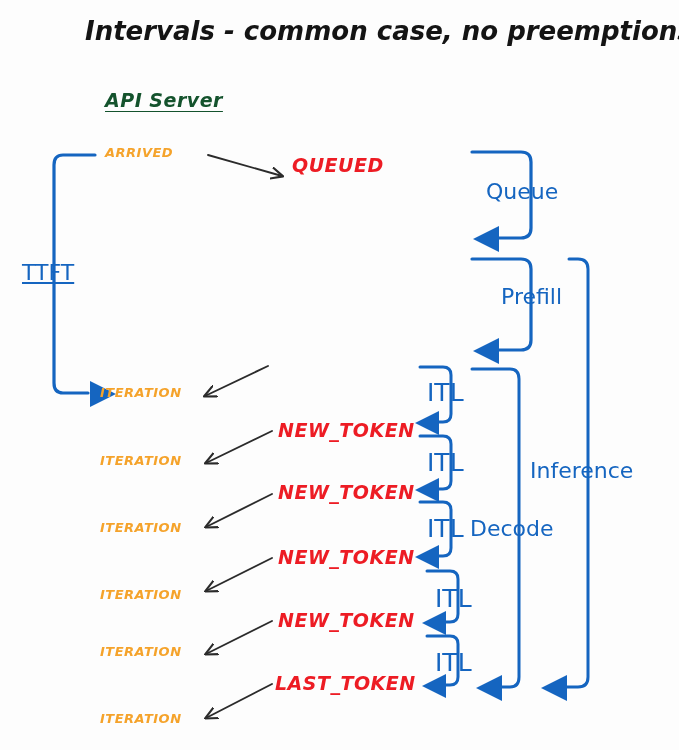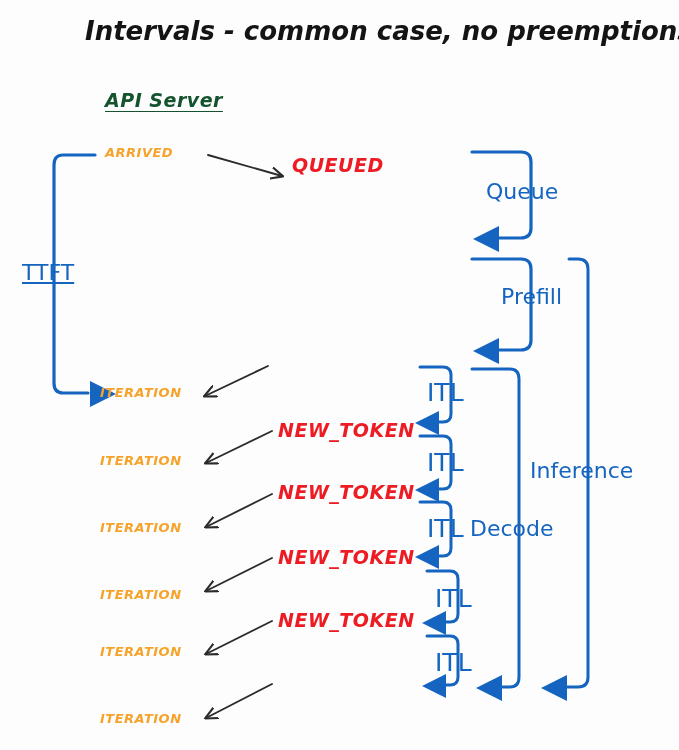--- a/index.html
+++ b/index.html
@@ -149,20 +149,21 @@
   <div class="lbl hand state-orange" style="left:100px; top:521px;">ITERATION</div>
   <div class="lbl hand state-orange" style="left:100px; top:588px;">ITERATION</div>
   <div class="lbl hand state-orange" style="left:100px; top:645px;">ITERATION</div>
   <div class="lbl hand state-orange" style="left:100px; top:712px;">ITERATION</div>
 
   <div class="lbl hand state-red" style="left:292px; top:156px;">QUEUED</div>
   <div class="lbl hand state-red" style="left:278px; top:421px;">NEW_TOKEN</div>
   <div class="lbl hand state-red" style="left:278px; top:483px;">NEW_TOKEN</div>
   <div class="lbl hand state-red" style="left:278px; top:548px;">NEW_TOKEN</div>
   <div class="lbl hand state-red" style="left:278px; top:611px;">NEW_TOKEN</div>
+  <div class="lbl hand state-red" style="left:275px; top:674px;">LAST_TOKEN</div>
 
   <div class="lbl blue-lbl" style="left:22px; top:262px;text-decoration:underline;">TTFT</div>
   <div class="lbl blue-lbl" style="left:486px; top:181px;">Queue</div>
   <div class="lbl blue-lbl" style="left:492px; top:286px;margin-left:9px;">Prefill</div>
   <div class="lbl blue-lbl" style="left:470px; top:510px;margin-top:8px;">Decode</div>
   <div class="lbl blue-lbl" style="left:530px; top:460px;">Inference</div>
 
   <div class="lbl blue-lbl small" style="left:427px; top:380px;">ITL</div>
   <div class="lbl blue-lbl small" style="left:427px; top:450px;">ITL</div>
   <div class="lbl blue-lbl small" style="left:427px; top:516px;">ITL</div>

